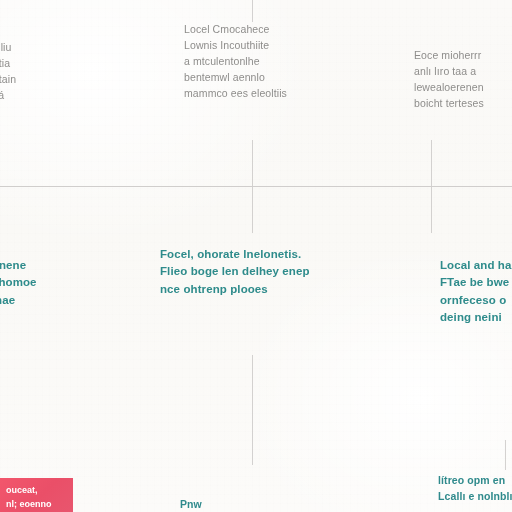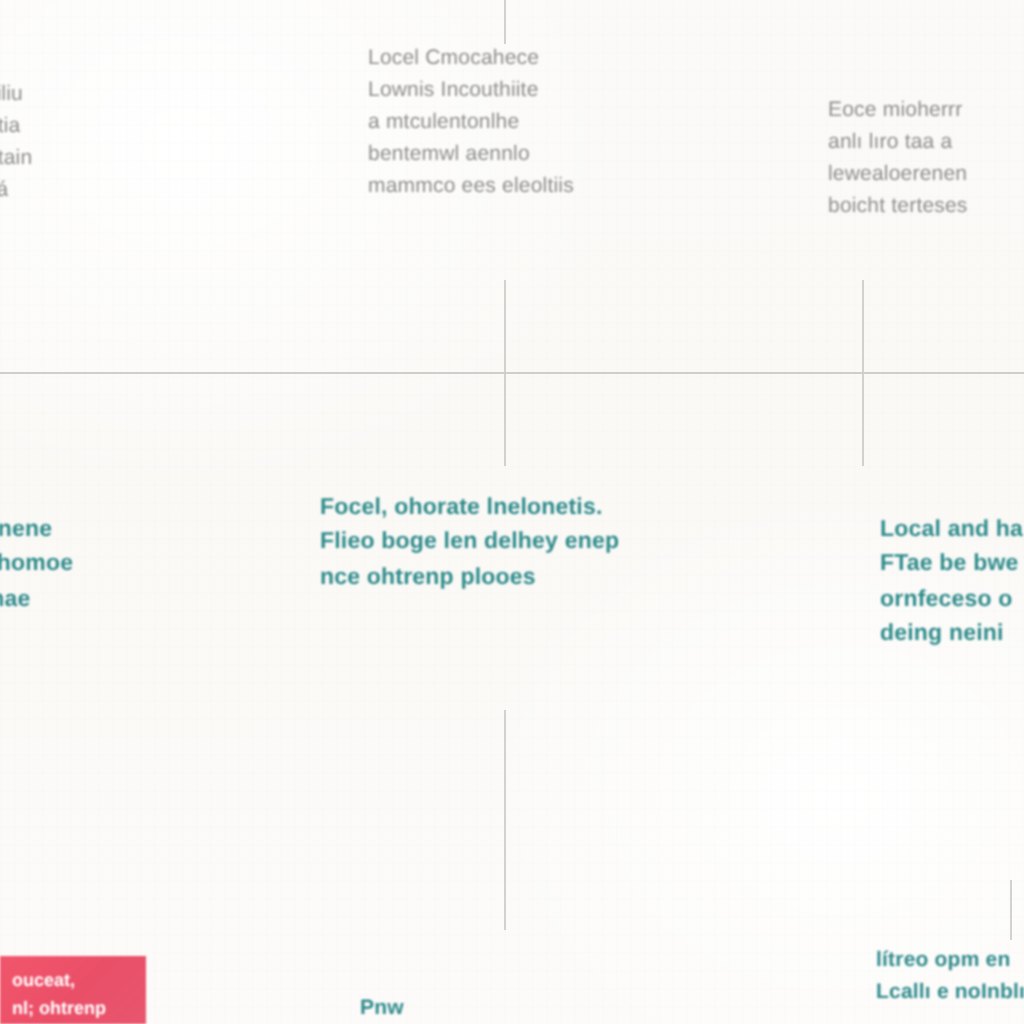--- a/index.html
+++ b/index.html
@@ -125,15 +125,15 @@
 ornfeceso o
 deing neini</div>
 
   <div class="blk foot ctr" style="left:180px;top:497px;width:155px;">Pnw
 Decioc do ennninge</div>
 
   <div class="blk foot lft" style="left:438px;top:473px;width:110px;">lítreo opm en
 Lcallı e noInblı</div>
 
   <div class="badge" style="left:0px;top:478px;width:73px;height:34px;">ouceat,
-nl; ohtrenp</div>
+nl; eoenno</div>
 
 </div>
 
 </body></html>

